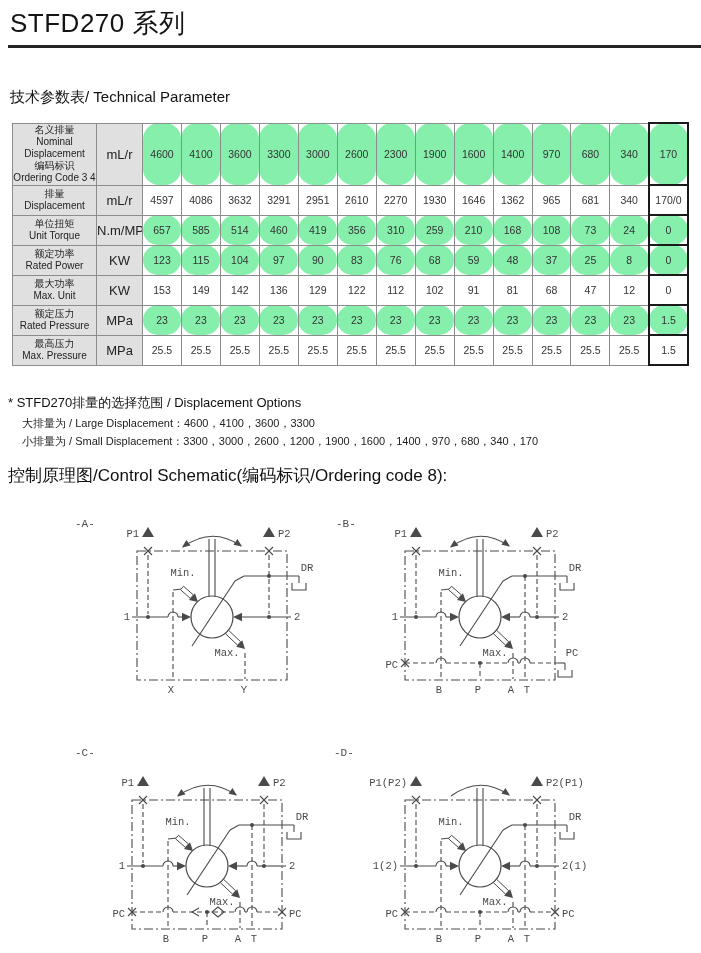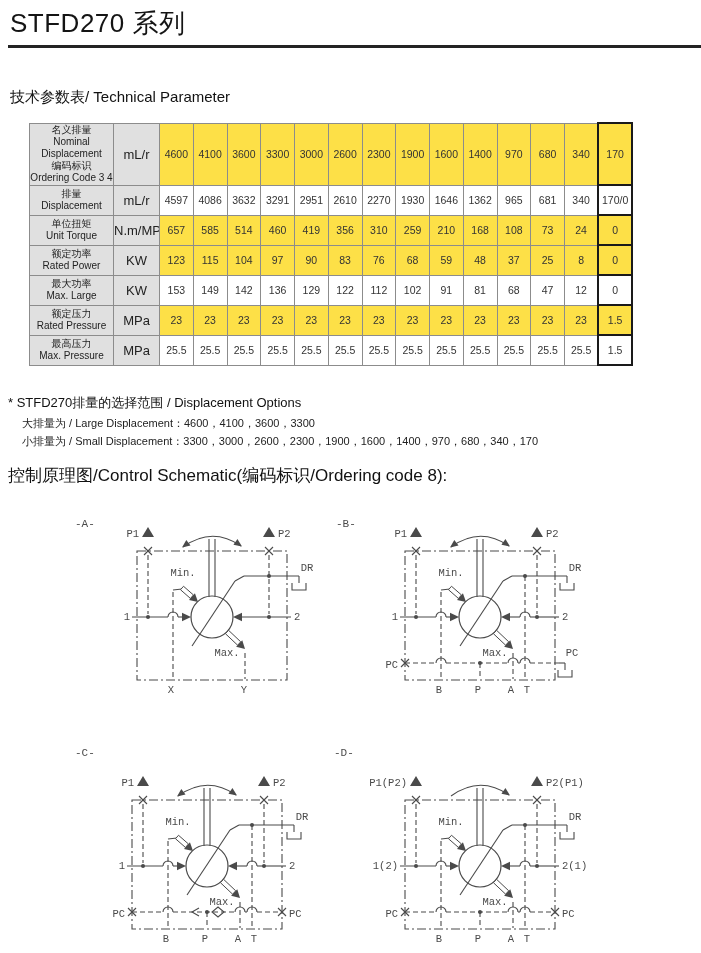--- a/index.html
+++ b/index.html
@@ -4,29 +4,29 @@
 <style>
   html,body{margin:0;padding:0;}
   body{
     width:701px;height:953px;position:relative;background:#fff;overflow:hidden;
     font-family:"Liberation Sans","DejaVu Sans",sans-serif;color:#1c1c1c;
   }
   .abs{position:absolute;}
   #page-title{left:10px;top:6px;font-size:26px;font-weight:normal;letter-spacing:.5px;margin:0;color:#141414;}
   #title-rule{left:8px;top:45px;width:693px;height:3px;background:#232323;}
   #tech-heading{left:10px;top:88px;font-size:15px;font-weight:normal;margin:0;color:#111;}
-  #param-table{left:29px;top:122px;border-collapse:collapse;table-layout:fixed;width:604px;}
+  #param-table{left:12px;top:122px;border-collapse:collapse;table-layout:fixed;width:677px;}
   #param-table td{
     border:1px solid #8c8c8c;text-align:center;vertical-align:middle;
     font-size:10.5px;color:#333;padding:0;height:28px;overflow:hidden;
   }
   #param-table tr.r0 td{height:60px;}
   #param-table td.lbl{background:#e0e0e0;font-size:10px;line-height:1.22;color:#222;}
   #param-table td.unit{background:#e0e0e0;font-size:13px;color:#222;}
-  #param-table td.shade{background:#fde047;}
+  #param-table td.shade{background:#86efac;border-radius:16px;}
   #param-table td.thick{border:2px solid #1a1a1a;}
   .note-title{left:8px;top:394px;font-size:13px;color:#111;}
   .note-line1{left:22px;top:416px;font-size:11px;color:#222;}
   .note-line2{left:22px;top:434px;font-size:11px;color:#222;}
   #schem-heading{left:8px;top:464px;font-size:17px;font-weight:normal;margin:0;color:#111;}
   .sch-cell{position:absolute;width:300px;height:235px;}
   .variant{position:absolute;font-family:"Liberation Mono","DejaVu Sans Mono",monospace;
            font-size:11px;color:#4a4a4a;}
   .sch-cell svg{position:absolute;}
   svg text{font-family:"Liberation Mono","DejaVu Sans Mono",monospace;}
@@ -142,21 +142,21 @@
         <td class="shade">59</td>
         <td class="shade">48</td>
         <td class="shade">37</td>
         <td class="shade">25</td>
         <td class="shade">8</td>
         <td class="shade thick">0</td>
       </tr>
       <tr class="">
         <td class="lbl">
           <div>最大功率</div>
-          <div>Max. Large</div>
+          <div>Max. Unit</div>
         </td>
         <td class="unit">KW</td>
         <td>153</td>
         <td>149</td>
         <td>142</td>
         <td>136</td>
         <td>129</td>
         <td>122</td>
         <td>112</td>
         <td>102</td>
@@ -207,21 +207,21 @@
         <td>25.5</td>
         <td>25.5</td>
         <td>25.5</td>
         <td class="thick">1.5</td>
       </tr>
     </tbody>
 </table>
 
 <div class="abs note-title">* STFD270排量的选择范围 / Displacement Options</div>
 <div class="abs note-line1">大排量为 / Large Displacement：4600，4100，3600，3300</div>
-<div class="abs note-line2">小排量为 / Small Displacement：3300，3000，2600，2300，1900，1600，1400，970，680，340，170</div>
+<div class="abs note-line2">小排量为 / Small Displacement：3300，3000，2600，1200，1900，1600，1400，970，680，340，170</div>
 
 <h2 class="abs" id="schem-heading">控制原理图/Control Schematic(编码标识/Ordering code 8):</h2>
 
 <div id="schematics">
     <div class="sch-cell" style="left: 60px; top: 513px;">
       <span class="variant" style="left: 15px; top: 5px;">-A-</span>
       <svg viewBox="0 0 240 196" width="240" height="196" style="left: 37px; top: 0px;">
         <g>
           <rect x="40" y="38" width="150" height="129" fill="none" stroke="#4a4a4a" stroke-width="1.1" stroke-dasharray="9,3,2,3"></rect>
           <circle cx="115" cy="104" r="21" fill="#fff" stroke="#4a4a4a" stroke-width="1.2"></circle>

